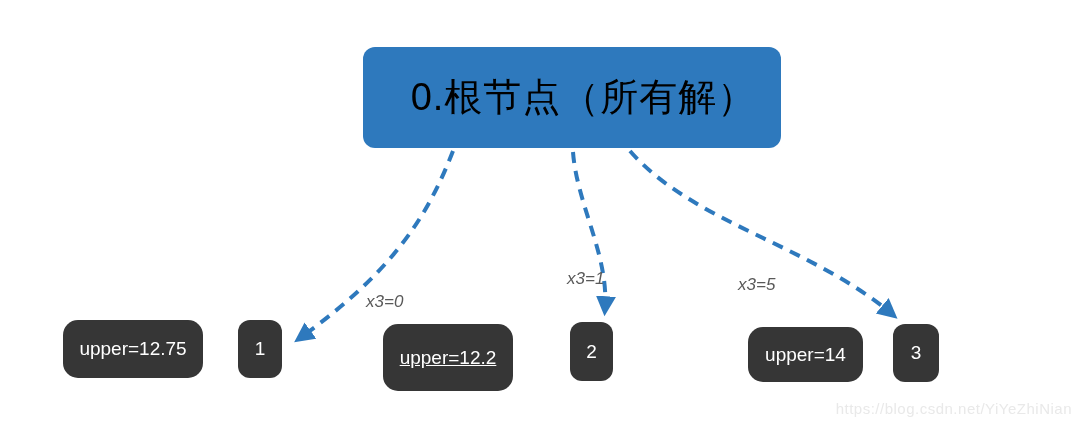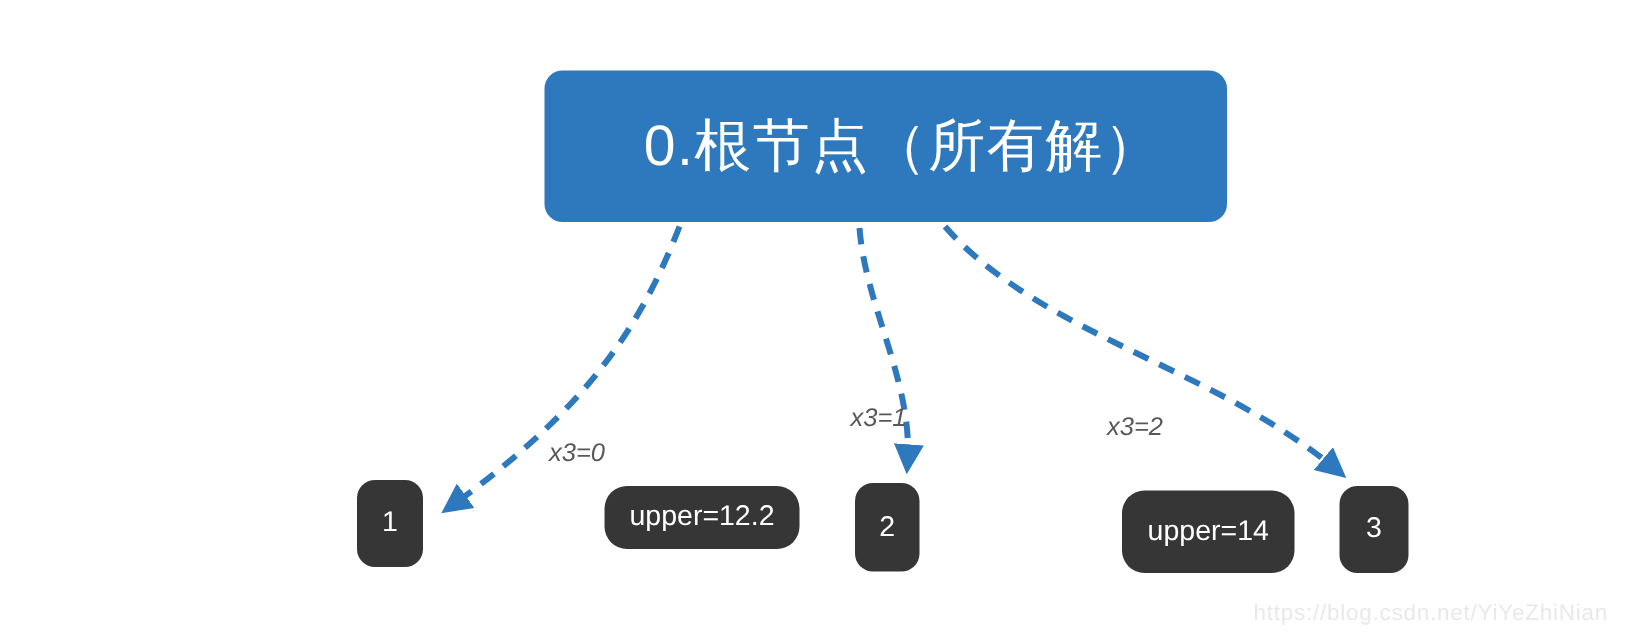--- a/index.html
+++ b/index.html
@@ -20,24 +20,24 @@
   .edge {
     fill: none;
     stroke: #2e79bd;
     stroke-width: 4;
     stroke-dasharray: 11 8;
     stroke-linecap: butt;
   }
   .root-node {
     position: absolute;
     left: 363px; top: 47px;
-    width: 455px; height: 101px;
+    width: 418px; height: 101px;
     background: #2e79bd;
     border-radius: 12px;
-    color: #ffffff;
+    color: #000000;
     font-size: 38px;
     font-weight: 400;
     display: flex;
     align-items: center;
     justify-content: center;
     letter-spacing: 1px;
     padding-left: 23px;
   }
   .node {
     position: absolute;
@@ -80,26 +80,27 @@
     </defs>
     <path class="edge" d="M453,151 C427,218 392,272 300,338" marker-end="url(#arrowhead)"></path>
     <path class="edge" d="M573,152 C577,205 609,255 605,309" marker-end="url(#arrowhead)"></path>
     <path class="edge" d="M630,151 C693,223 810,245 892,314" marker-end="url(#arrowhead)"></path>
   </svg>
 
   <div class="root-node">0.根节点（所有解）</div>
 
   <div class="edge-label" style="left:366px; top:244px;">x3=0</div>
   <div class="edge-label" style="left:567px; top:221px;">x3=1</div>
-  <div class="edge-label" style="left:738px; top:227px;">x3=2</div>
+  <div class="edge-label" style="left:738px; top:227px;">x3=5</div>
 
+  <div class="node" style="left:63px; top:320px; width:140px; height:58px;">upper=12.75</div>
 
   <div class="node" style="left:238px; top:320px; width:44px; height:58px; border-radius:12px;">1</div>
 
-  <div class="node" style="left:403px; top:324px; width:130px; height:42px;">upper=12.2</div>
+  <div class="node" style="left:383px; top:324px; width:130px; height:67px;text-decoration:underline;">upper=12.2</div>
 
   <div class="node" style="left:570px; top:322px; width:43px; height:59px; border-radius:12px;">2</div>
 
   <div class="node" style="left:748px; top:327px; width:115px; height:55px;">upper=14</div>
 
   <div class="node" style="left:893px; top:324px; width:46px; height:58px; border-radius:12px;">3</div>
 
   <div class="watermark">https://blog.csdn.net/YiYeZhiNian</div>
 
 </div>

